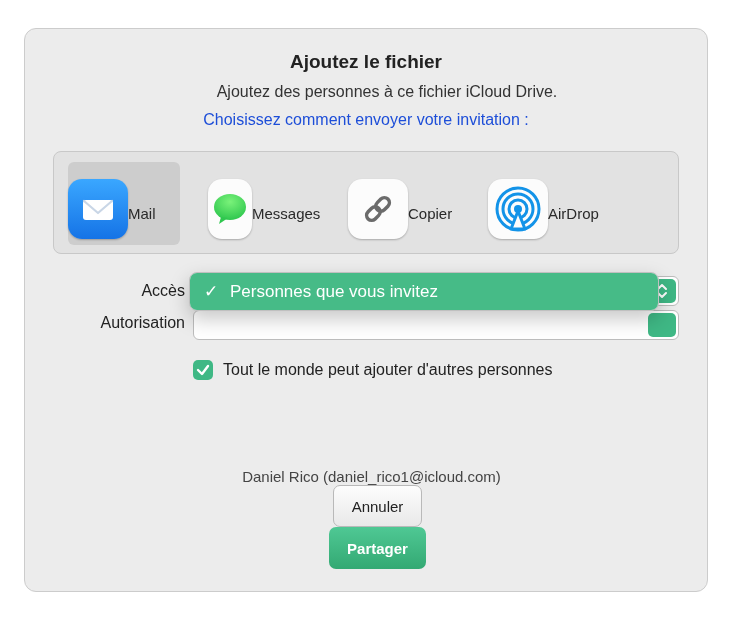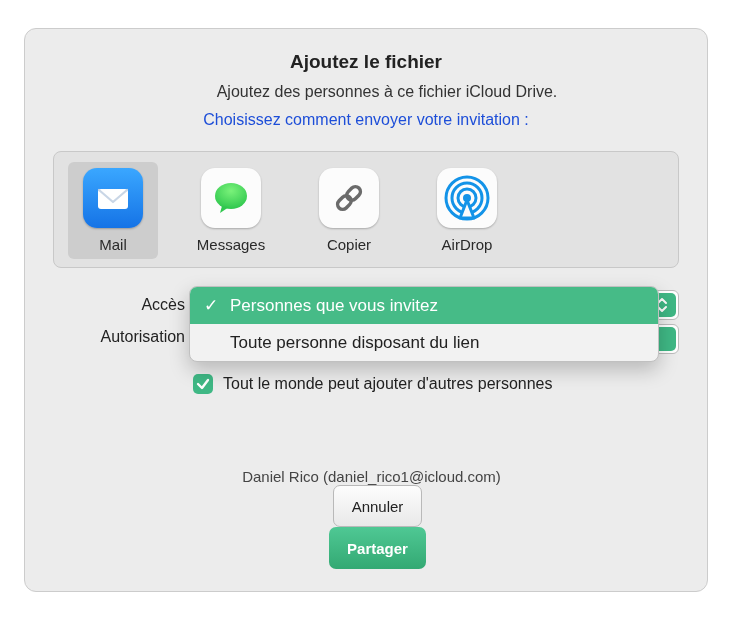--- a/index.html
+++ b/index.html
@@ -42,25 +42,24 @@
     margin: 22px 28px 0 28px;
     border: 1px solid #c8c8c8;
     border-radius: 8px;
     background: #e2e2e2;
     padding: 10px 14px 8px 14px;
     display: flex;
     gap: 28px;
   }
   .app-item {
     display: flex;
-    flex-direction: column;
     align-items: center;
-    width: 90px;
+    width: 112px;
     border-radius: 6px;
-    padding: 6px 0 6px 0;
+    padding: 17px 0 6px 0;
     cursor: pointer;
   }
   .app-item.selected {
     background: #cdcdcd;
   }
   .app-icon {
     width: 60px; height: 60px;
     border-radius: 14px;
     display: flex; align-items: center; justify-content: center;
     box-shadow: 0 1px 2px rgba(0,0,0,0.25);
@@ -274,24 +273,20 @@
           <svg width="12" height="18" viewBox="0 0 12 18">
               <path d="M2 7 L6 3 L10 7 M2 11 L6 15 L10 11" stroke="#fff" stroke-width="2" fill="none" stroke-linecap="round" stroke-linejoin="round"></path>
             </svg>
         </div>
       </div>
       <div class="popup">
         <div class="popup-item sel">
           <span class="check">✓</span>
           <span>Personnes que vous invitez</span>
         </div>
-        <div class="popup-item">
-          <span class="check">✓</span>
-          <span>Toute personne disposant du lien</span>
-        </div>
       </div>
     </div>
 
     <div class="field-label" style="padding-top:4px">Autorisation</div>
     <div class="auth-row-stub">
       <div class="chev"></div>
     </div>
 
     <div class="checkbox-row">
       <div class="cbox">

